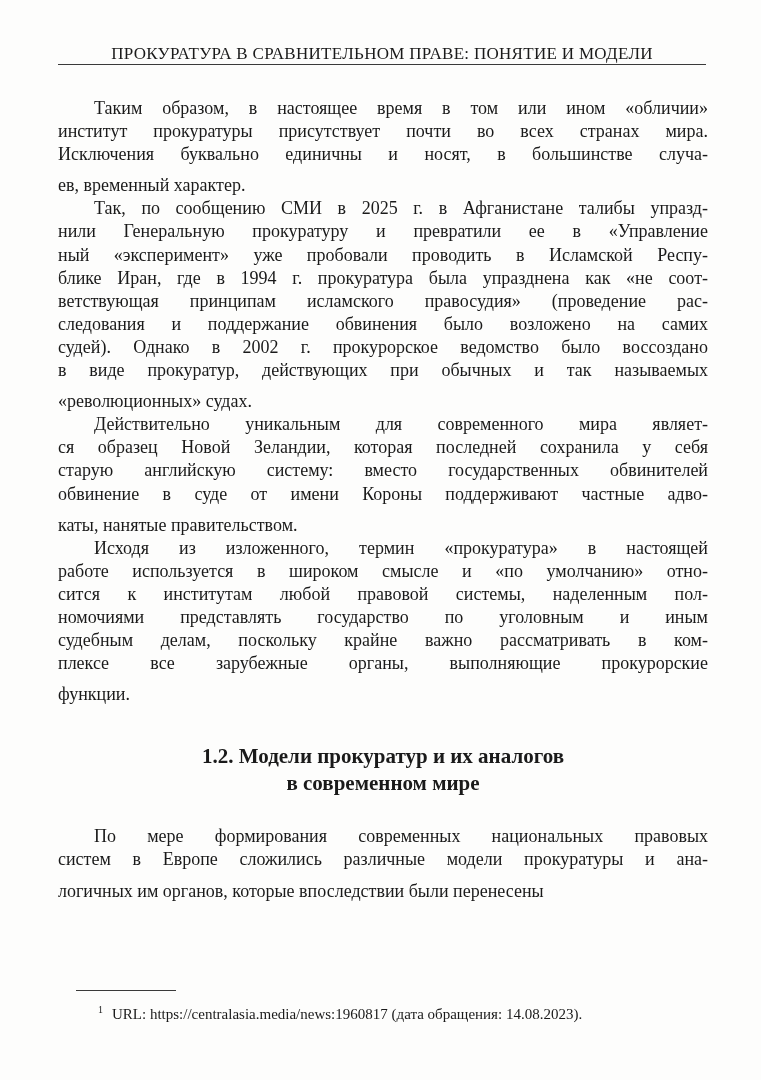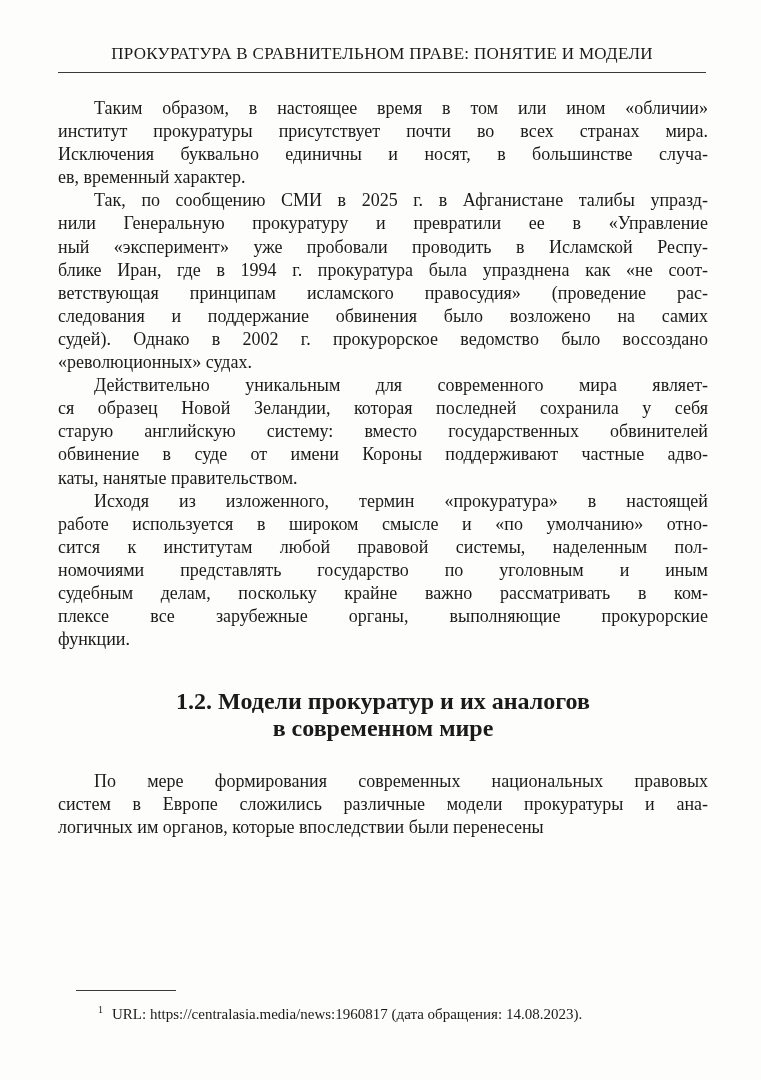--- a/index.html
+++ b/index.html
@@ -18,47 +18,47 @@
     overflow: hidden;
   }
   .running-header {
     position: absolute;
     top: 44px;
     left: 58px;
     width: 648px;
     text-align: center;
     font-size: 17px;
     letter-spacing: 0.3px;
-    padding-bottom: 8px;
     border-bottom: 1.5px solid #3a3a3a;
     white-space: nowrap;
   }
   .text-body {
     position: absolute;
     top: 97px;
     left: 58px;
     width: 650px;
     font-size: 18px;
     line-height: 23.1px;
   }
   .para .line {
     text-align: justify;
     text-align-last: justify;
   }
   .para .line:first-child {
     text-indent: 36px;
   }
   .para .line:last-child {
     text-align-last: left;
+    margin-top: 8px;
   }
   .section-heading {
     margin-top: 37px;
     margin-bottom: 28px;
     font-weight: bold;
-    font-size: 24px;
+    font-size: 21px;
     line-height: 27px;
   }
   .section-heading .line {
     text-align: center;
     text-align-last: center;
     text-indent: 0;
   }
   .footnote {
     position: absolute;
     top: 990px;
@@ -108,20 +108,21 @@
         <div class="line">ев, временный характер.</div>
       </div>
       <div class="para">
         <div class="line">Так, по сообщению СМИ в 2025 г. в Афганистане талибы упразд-</div>
         <div class="line">нили Генеральную прокуратуру и превратили ее в «Управление</div>
         <div class="line">ный «эксперимент» уже пробовали проводить в Исламской Респу-</div>
         <div class="line">блике Иран, где в 1994 г. прокуратура была упразднена как «не соот-</div>
         <div class="line">ветствующая принципам исламского правосудия» (проведение рас-</div>
         <div class="line">следования и поддержание обвинения было возложено на самих</div>
         <div class="line">судей). Однако в 2002 г. прокурорское ведомство было воссоздано</div>
+        <div class="line">в виде прокуратур, действующих при обычных и так называемых</div>
         <div class="line">«революционных» судах.</div>
       </div>
       <div class="para">
         <div class="line">Действительно уникальным для современного мира являет-</div>
         <div class="line">ся образец Новой Зеландии, которая последней сохранила у себя</div>
         <div class="line">старую английскую систему: вместо государственных обвинителей</div>
         <div class="line">обвинение в суде от имени Короны поддерживают частные адво-</div>
         <div class="line">каты, нанятые правительством.</div>
       </div>
       <div class="para">

